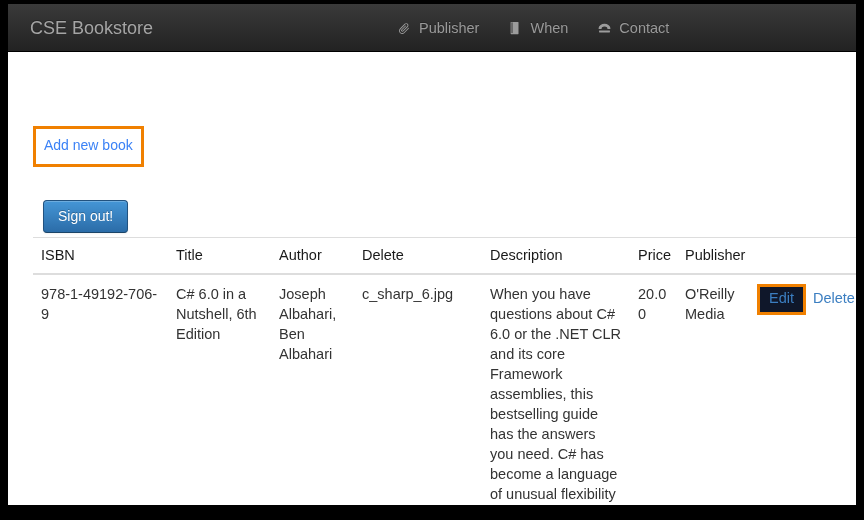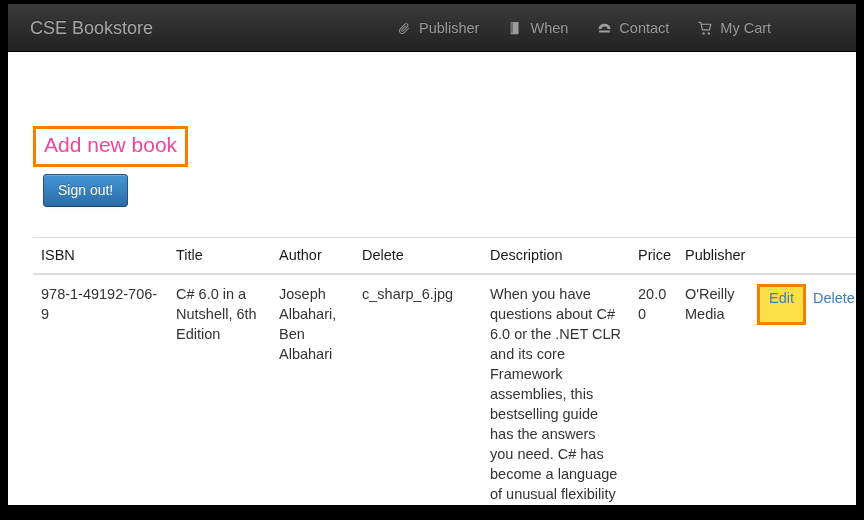--- a/index.html
+++ b/index.html
@@ -91,32 +91,32 @@
 
   .add-link-wrap {
     position: absolute;
     left: 25px;
     top: 74px;
     border: 3px solid #f08000;
     padding: 2px 8px 5px 8px;
     background: #ffffff;
   }
   .add-link {
-    font-size: 21px;
-    color: #ec4899;
+    font-size: 14px;
+    color: #3b82f6;
     text-decoration: none;
     line-height: 28px;
     white-space: nowrap;
     display: block;
   }
 
   .btn-signout {
     position: absolute;
     left: 35px;
-    top: 122px;
+    top: 148px;
     display: inline-block;
     padding: 8px 14px 9px 14px;
     font-size: 14px;
     line-height: 1;
     color: #ffffff;
     text-shadow: 0 -1px 0 rgba(0,0,0,0.25);
     background-color: #2f76ba;
     background-image: linear-gradient(to bottom, #4596d6 0%, #2b6ca8 100%);
     border: 1px solid #22527f;
     border-bottom-color: #1b4568;
@@ -167,22 +167,22 @@
   .col-pub    { width: 72px; }
   .col-act    { width: 108px; }
 
   .cell-actions {
     white-space: nowrap;
     padding-left: 0;
   }
   .edit-box {
     display: inline-block;
     border: 3px solid #f08000;
-    padding: 1px 9px 14px 9px;
-    background: #fde047;
+    padding: 1px 9px 4px 9px;
+    background: #0f172a;
     vertical-align: top;
   }
   .link-blue {
     color: #3b7ec1;
     text-decoration: none;
     font-size: 14.5px;
   }
   .delete-link {
     display: inline-block;
     margin-left: 7px;
@@ -230,32 +230,20 @@
             <span class="nav-icon">
               <svg width="15" height="15" viewBox="0 0 16 16">
                 <path d="M8 3C4.8 3 2.2 5 1.6 7.6c-.1.5.2.9.7.9h2c.5 0 .8-.4.8-.8 0-.4.1-.7.3-.9.6-.5 1.6-.8 2.6-.8s2 .3 2.6.8c.2.2.3.5.3.9 0 .4.3.8.8.8h2c.5 0 .8-.4.7-.9C13.8 5 11.2 3 8 3z" fill="#a6a6a6"></path>
                 <rect x="2.2" y="10" width="11.6" height="2.3" rx="0.5" fill="#a6a6a6"></rect>
               </svg>
             </span>
             <span>Contact</span>
           </a>
         </li>
 
-        <li>
-          <a class="nav-item" href="#">
-            <span class="nav-icon">
-              <svg width="15" height="15" viewBox="0 0 16 16">
-                <path d="M0.6 1.4h2.2l.5 2m0 0 1.3 6.1h7.6l1.5-6.1H3.3z" stroke="#a6a6a6" stroke-width="1.2" fill="none" stroke-linejoin="round"></path>
-                <circle cx="6" cy="13.2" r="1.3" fill="#a6a6a6"></circle>
-                <circle cx="11.6" cy="13.2" r="1.3" fill="#a6a6a6"></circle>
-              </svg>
-            </span>
-            <span>My Cart</span>
-          </a>
-        </li>
 
       </ul>
     </div>
   </div>
 
   <div class="container">
 
     <div class="add-link-wrap">
       <a class="add-link" href="#">Add new book</a>
     </div>

